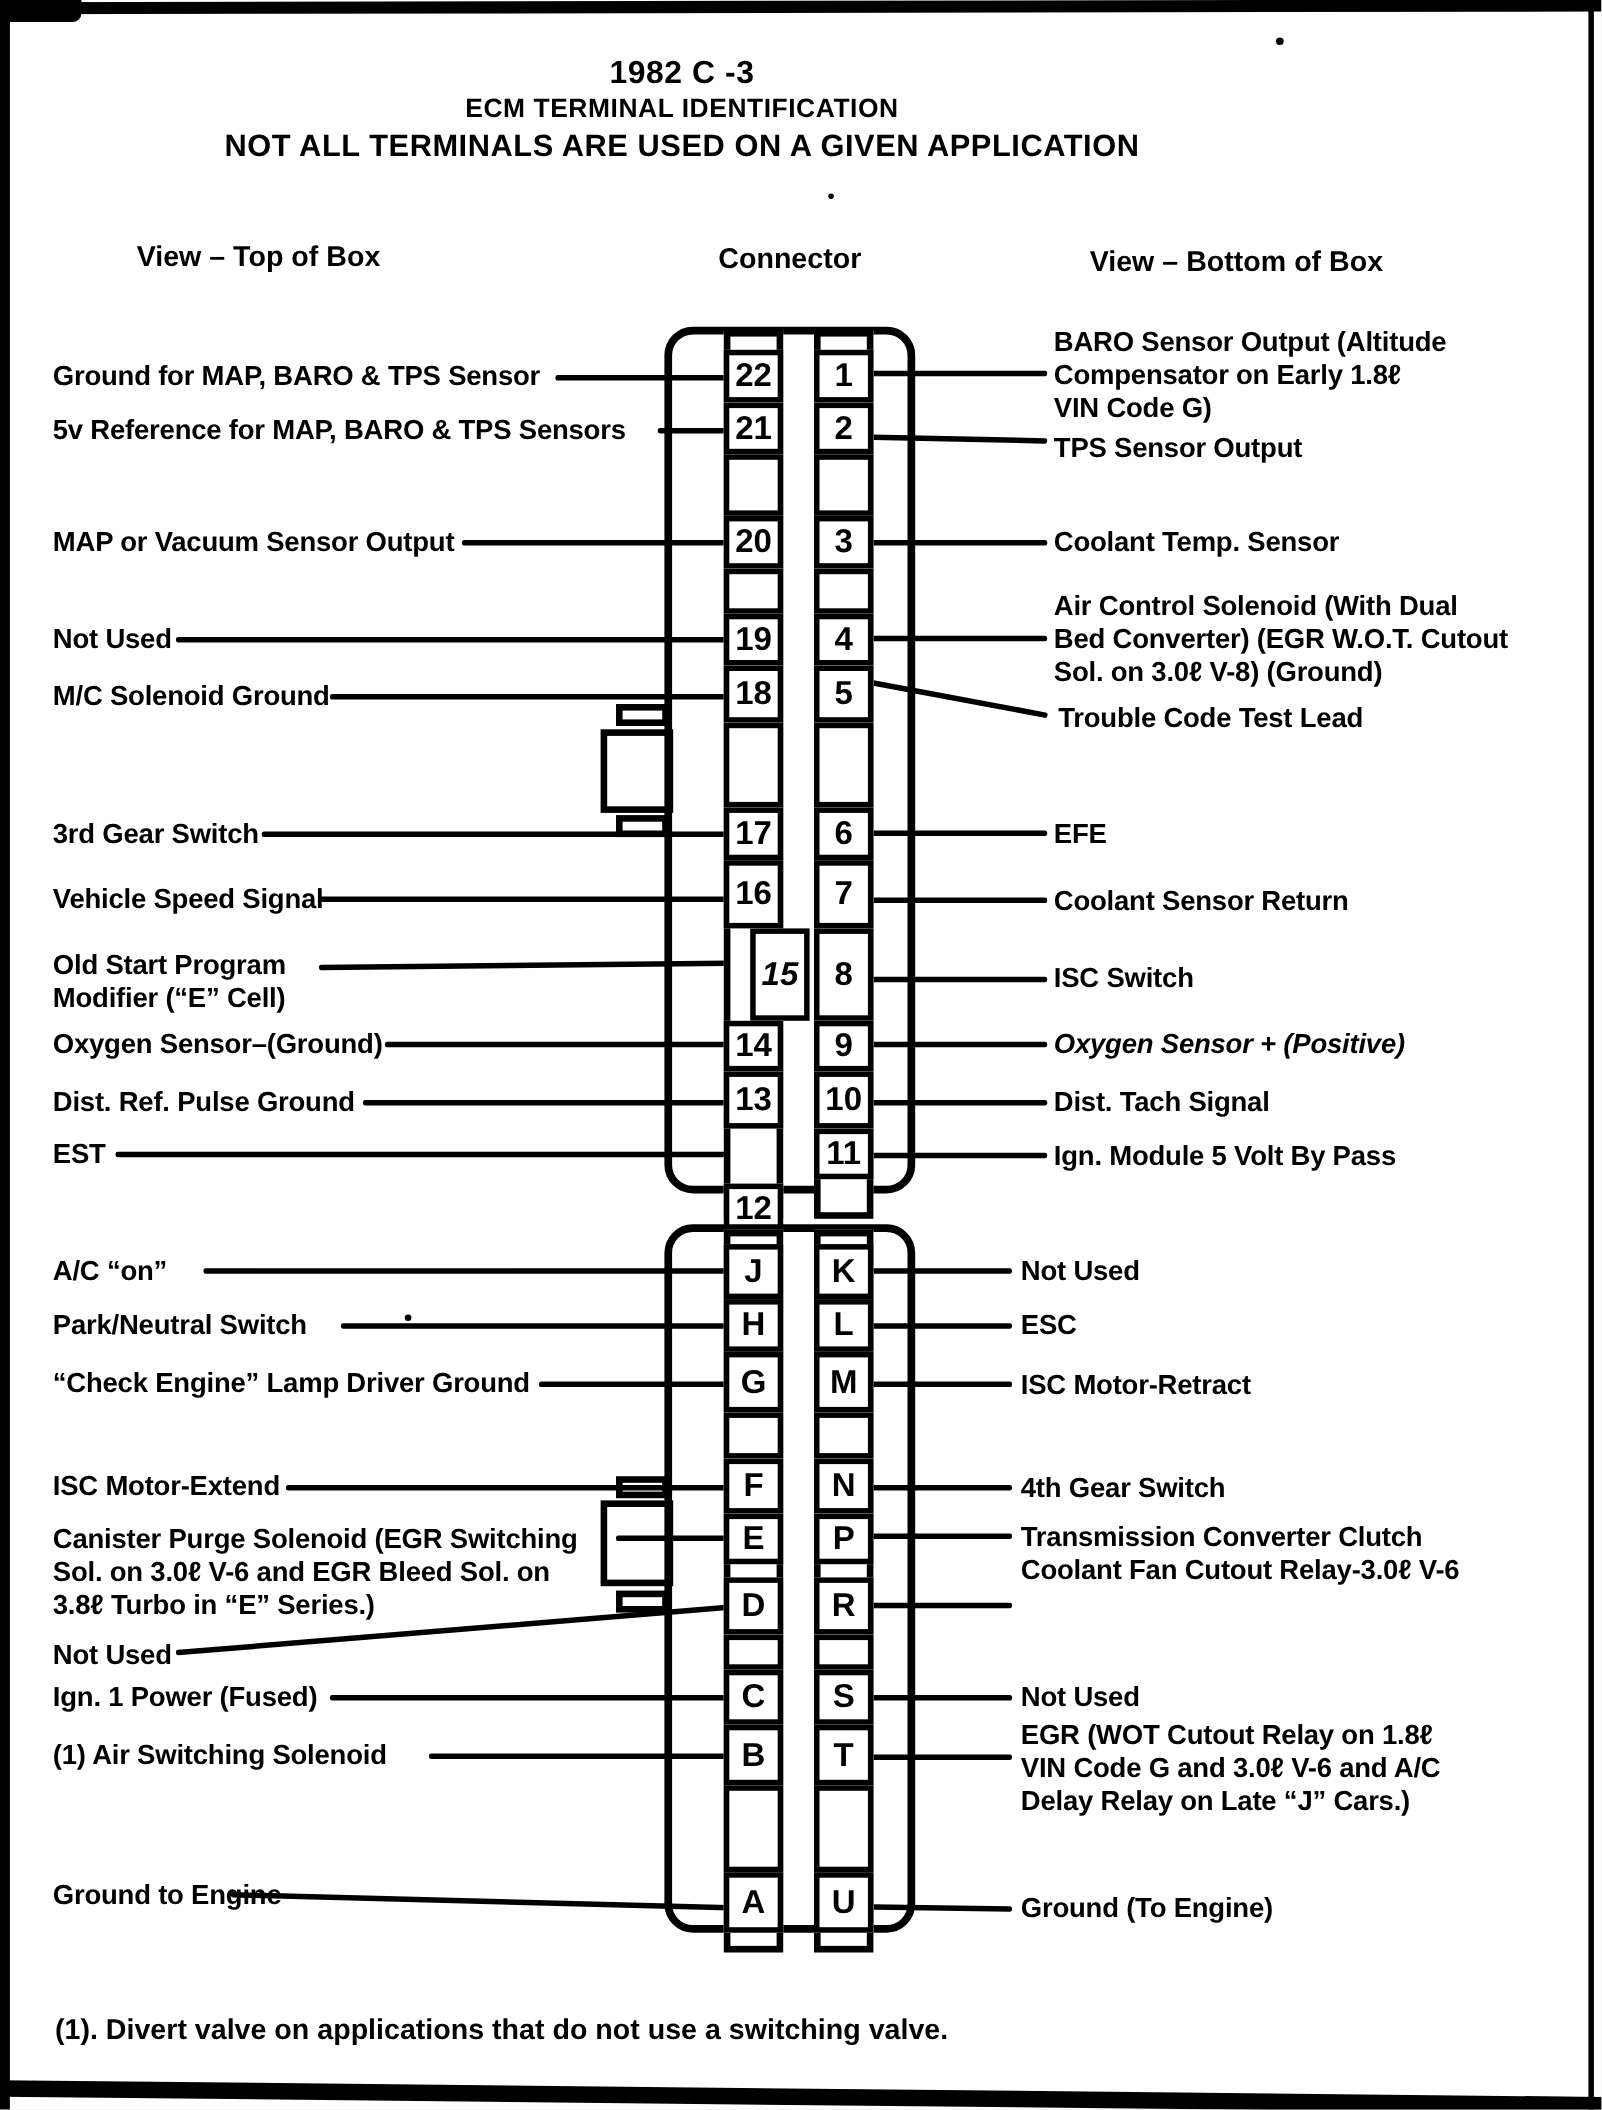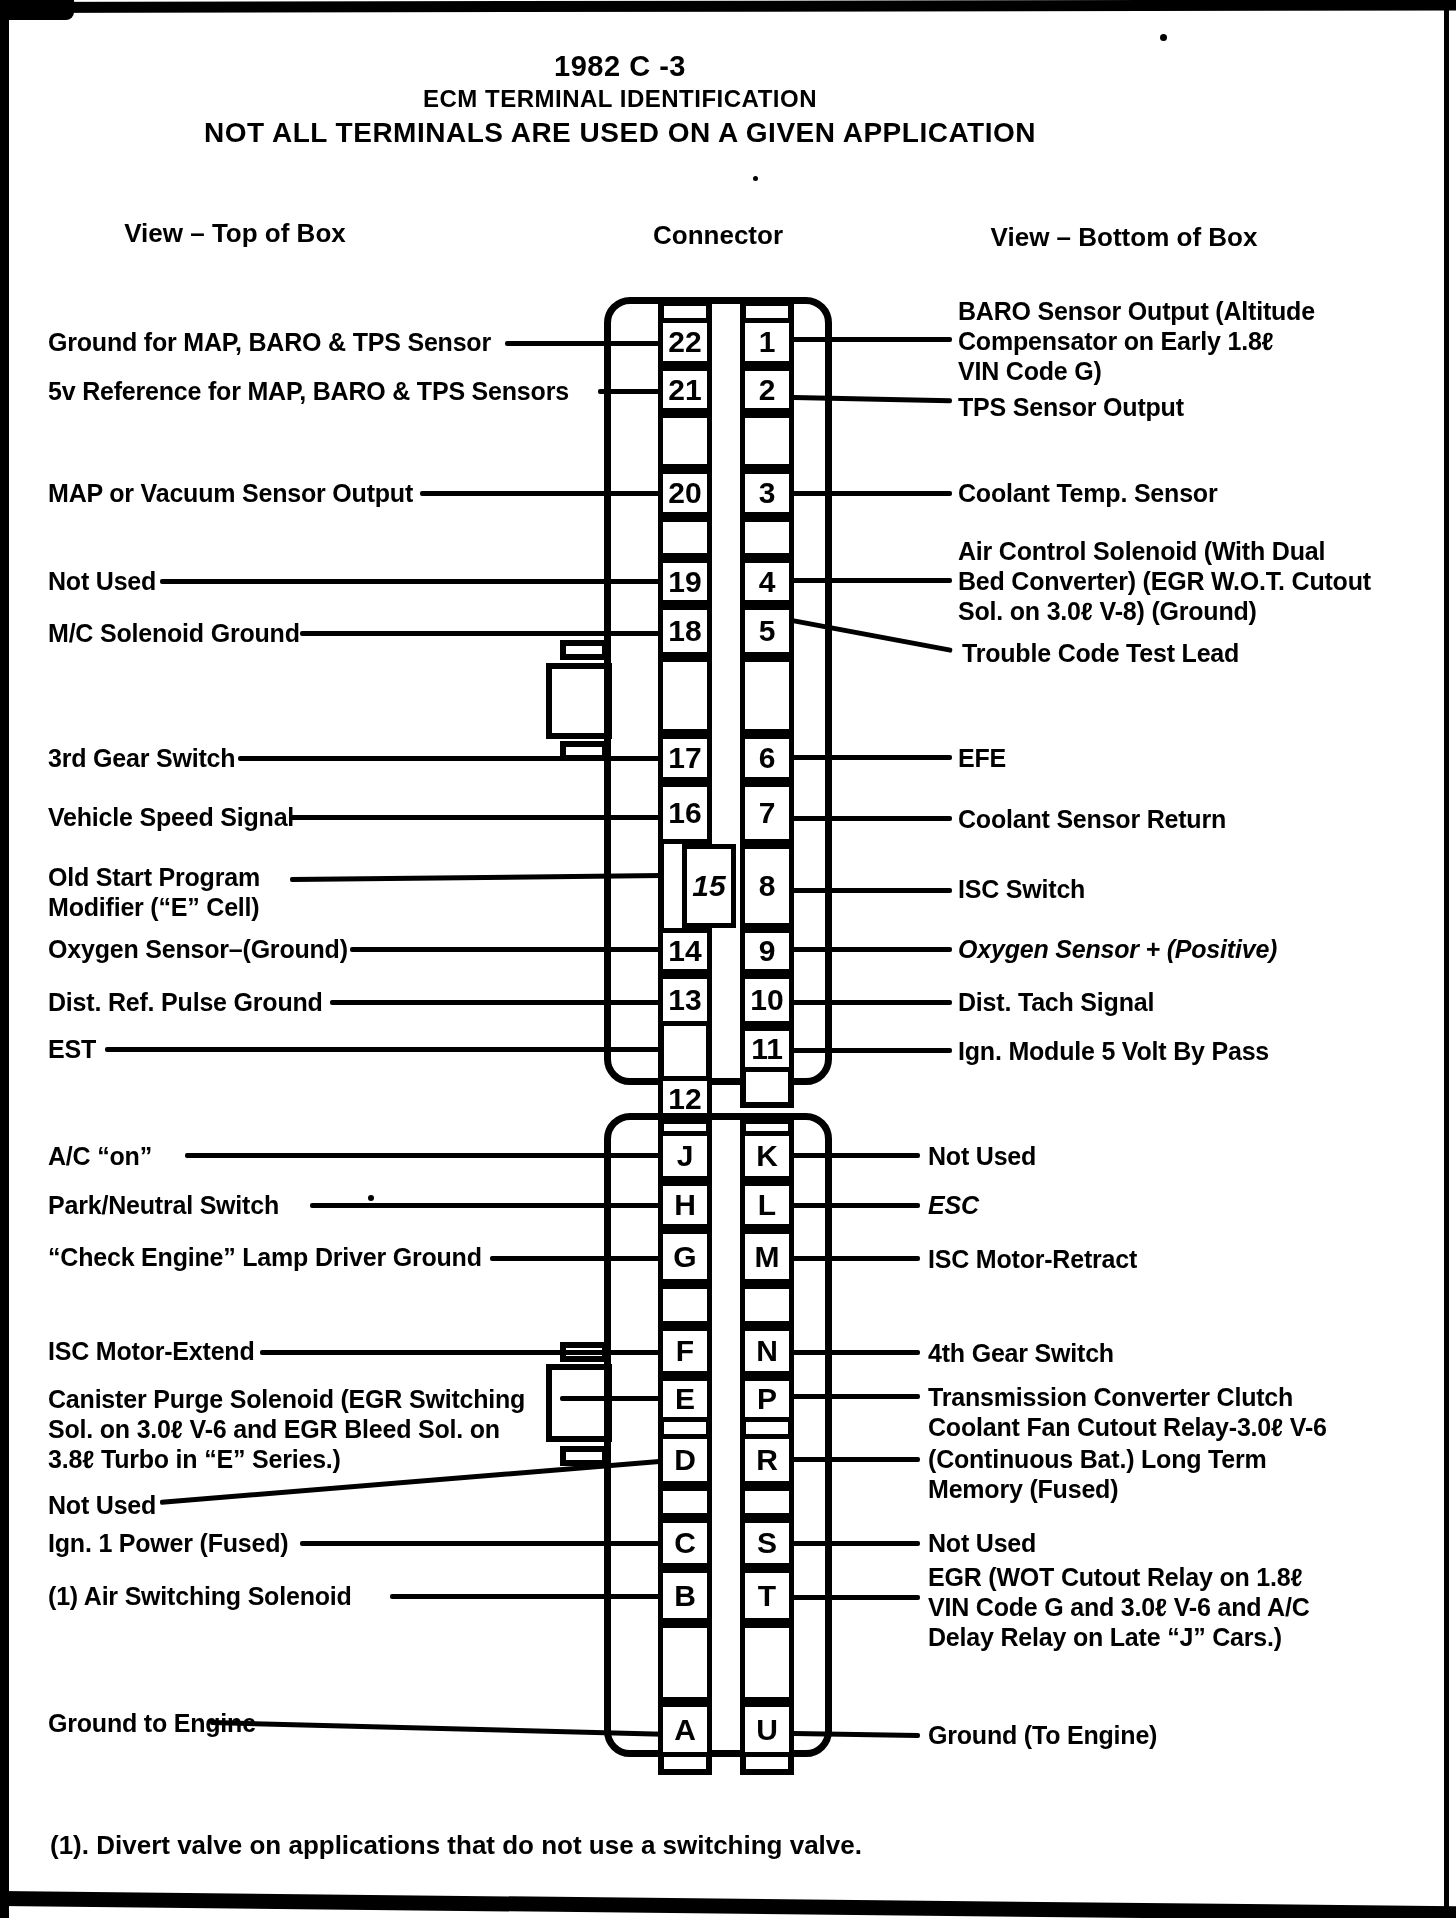--- a/index.html
+++ b/index.html
@@ -192,27 +192,25 @@
   <div class="lab" style="left:48px;top:1336px;">ISC Motor-Extend</div>
   <div class="lab" style="left:48px;top:1384px;">Canister Purge Solenoid (EGR Switching
 Sol. on 3.0ℓ V-6 and EGR Bleed Sol. on
 3.8ℓ Turbo in “E” Series.)</div>
   <div class="lab" style="left:48px;top:1490px;">Not Used</div>
   <div class="lab" style="left:48px;top:1528px;">Ign. 1 Power (Fused)</div>
   <div class="lab" style="left:48px;top:1581px;">(1) Air Switching Solenoid</div>
   <div class="lab" style="left:48px;top:1708px;">Ground to Engine</div>
 
   <div class="lab" style="left:928px;top:1141px;">Not Used</div>
-  <div class="lab" style="left:928px;top:1190px;font-style:italic;">ESC</div>
+  <div class="lab" style="left:928px;top:1190px;">ESC</div>
   <div class="lab" style="left:928px;top:1244px;">ISC Motor-Retract</div>
   <div class="lab" style="left:928px;top:1338px;">4th Gear Switch</div>
   <div class="lab" style="left:928px;top:1382px;">Transmission Converter Clutch
 Coolant Fan Cutout Relay-3.0ℓ V-6</div>
-  <div class="lab" style="left:928px;top:1444px;">(Continuous Bat.) Long Term
-Memory (Fused)</div>
   <div class="lab" style="left:928px;top:1528px;">Not Used</div>
   <div class="lab" style="left:928px;top:1562px;">EGR (WOT Cutout Relay on 1.8ℓ
 VIN Code G and 3.0ℓ V-6 and A/C
 Delay Relay on Late “J” Cars.)</div>
   <div class="lab" style="left:928px;top:1720px;">Ground (To Engine)</div>
 
   <div class="lab" style="left:50px;top:1830px;font-size:26px;letter-spacing:0;">(1).  Divert valve on applications that do not use a switching valve.</div>
 
 </div>
 

